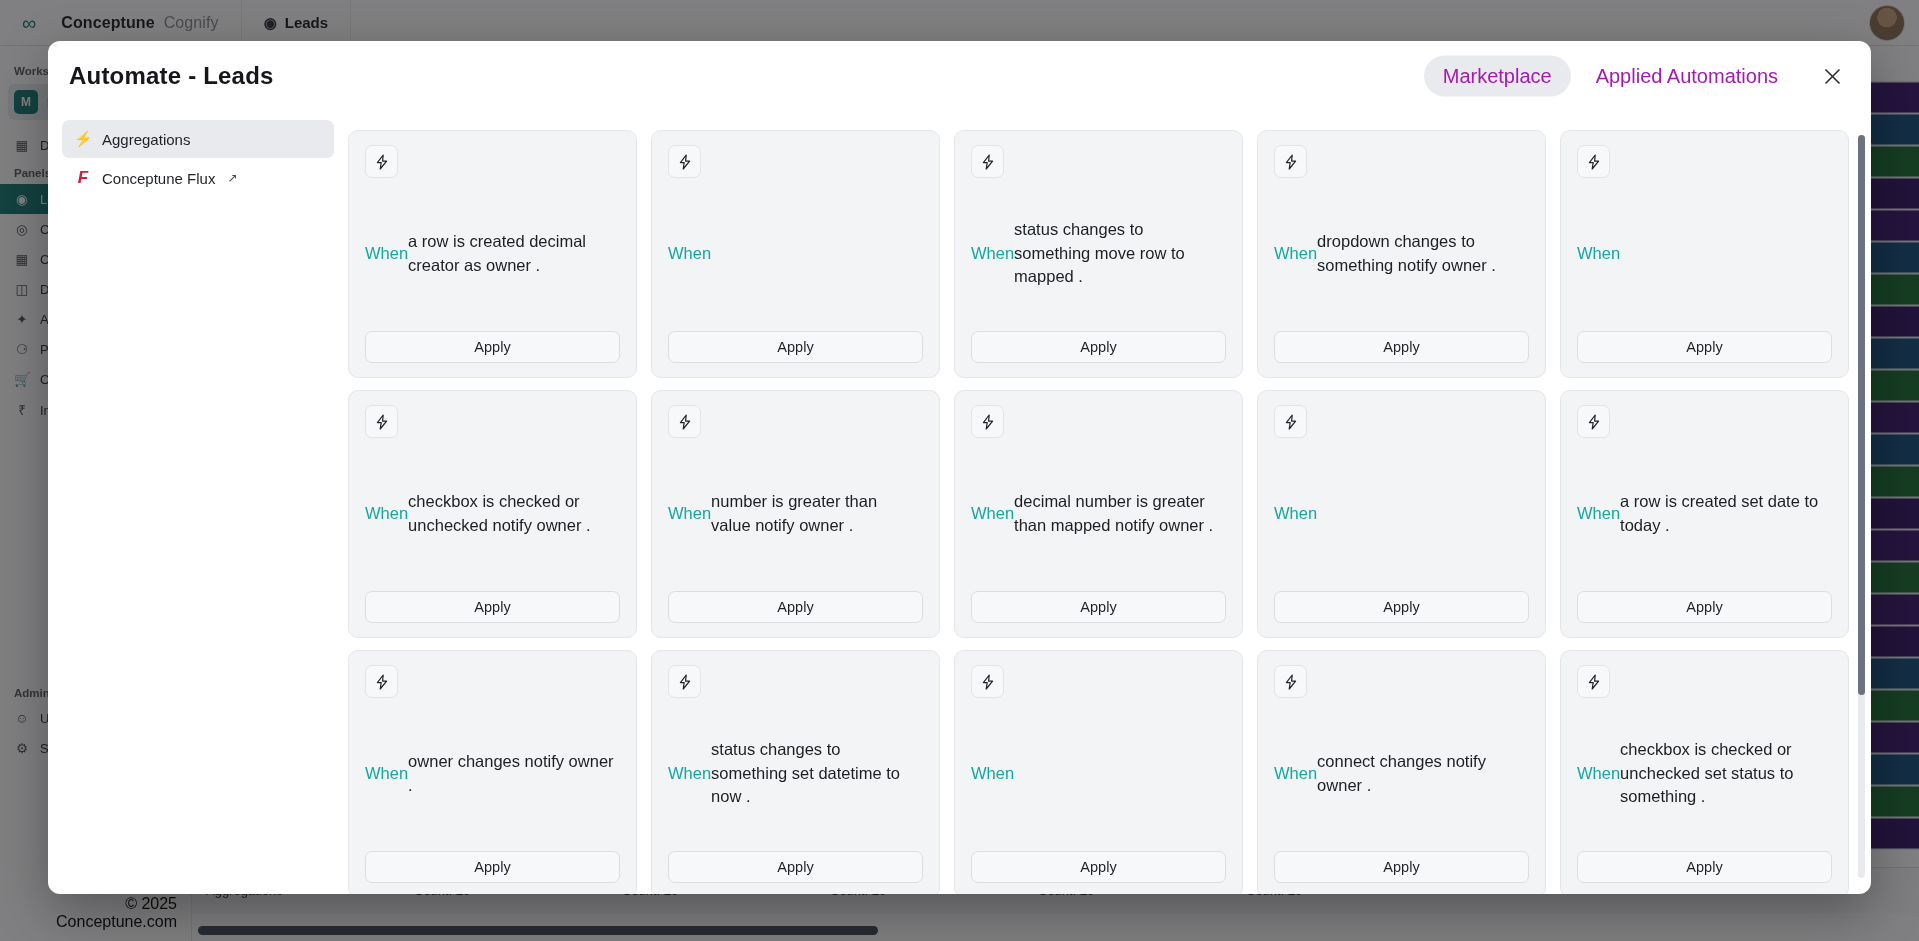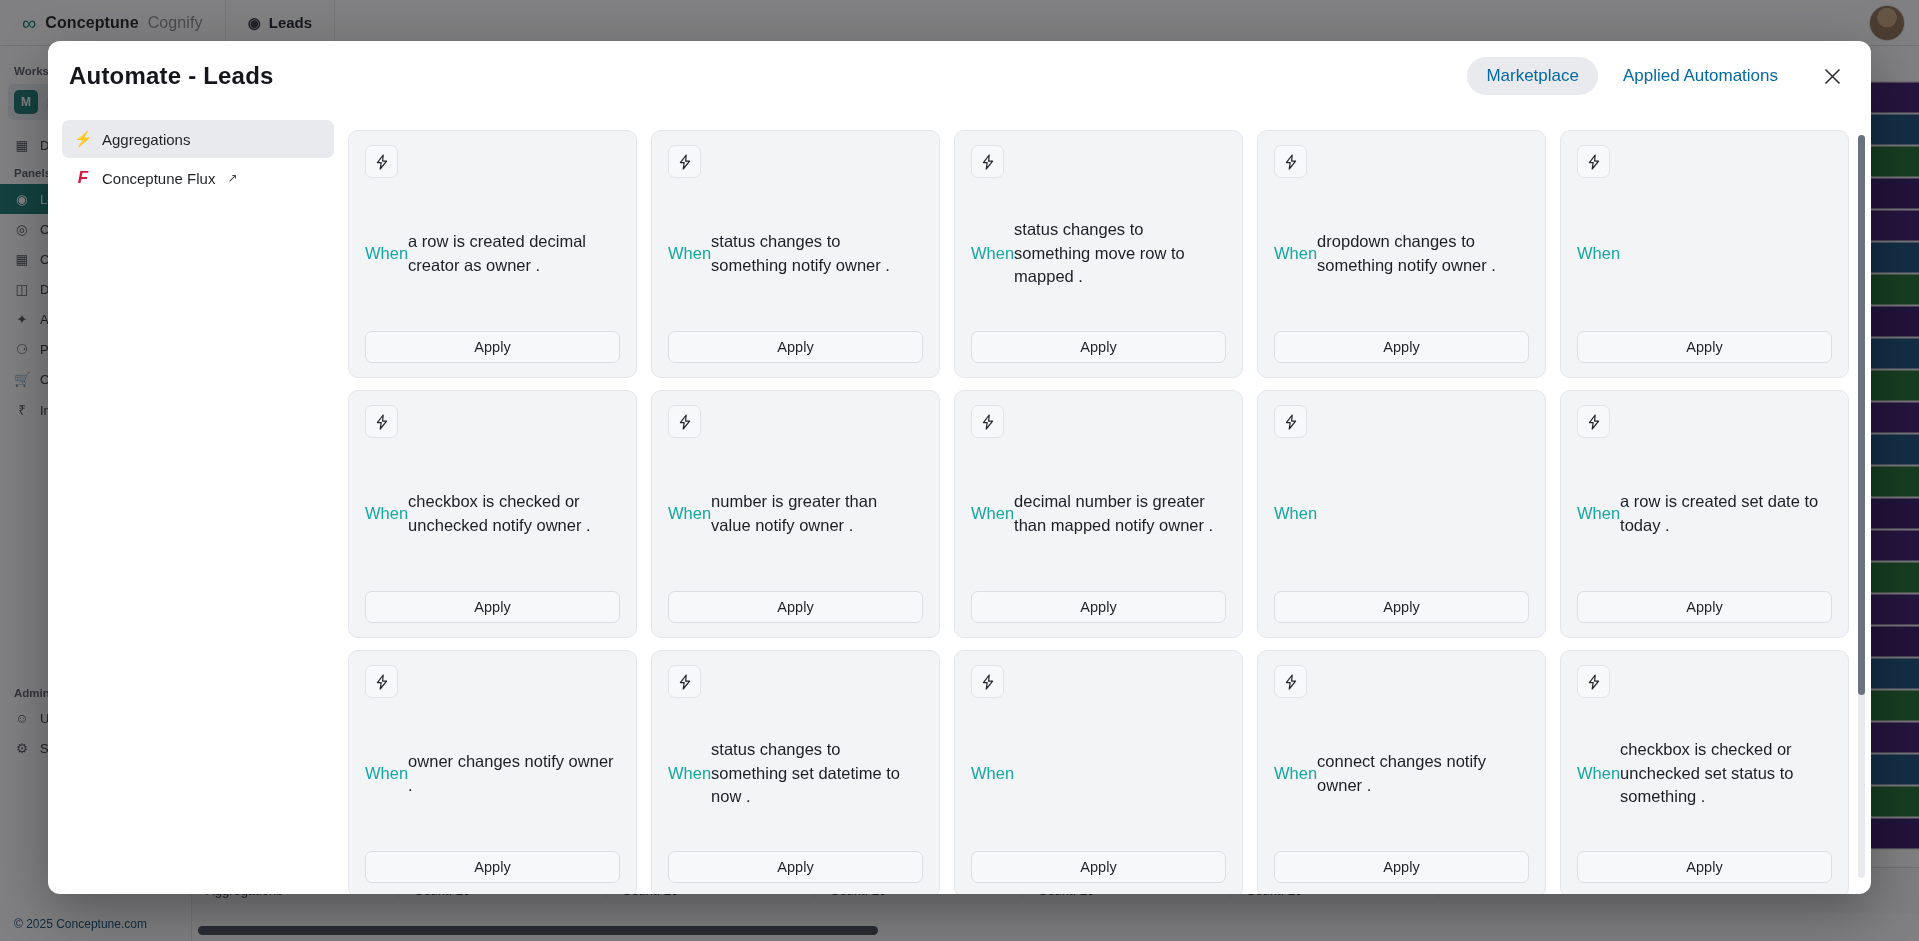--- a/index.html
+++ b/index.html
@@ -13,21 +13,21 @@
   
   #app-root { position: absolute; inset: 0; background: #ffffff; }
 
   #topbar {
     position: absolute; top: 0; left: 0; right: 0; height: 46px;
     background: #ffffff; display: flex; align-items: center;
     border-bottom: 1px solid #e3e3e6;
   }
   .brand { display: flex; align-items: center; gap: 9px; padding: 0 22px; height: 100%; }
   .brand-mark { color: #0f766e; font-size: 20px; line-height: 1; }
-  .brand-name { font-size: 16px; font-weight: 700; color: #1a1a1a; letter-spacing: .1px; }
+  .brand-name { font-size: 16px; font-weight: 700; color: #1a1a1a; letter-spacing: .1px; margin-left: 16px; }
   .brand-sub { font-size: 16px; font-weight: 400; color: #8a8a8f; letter-spacing: .1px; text-align: center; }
 
   .topbar-tab {
     display: flex; align-items: center; gap: 8px;
     height: 100%; padding: 0 22px;
     font-size: 15px; font-weight: 700; color: #16181d;
     border-left: 1px solid #e9e9ec; border-right: 1px solid #e9e9ec;
   }
   .topbar-tab .tico { font-size: 15px; color: #2b2f36; }
 
@@ -48,21 +48,21 @@
   .sb-ws { display: flex; align-items: center; gap: 9px; margin: 2px 8px 10px; padding: 6px 6px;
            background: #eceef1; border-radius: 6px; }
   .sb-ws-badge { width: 24px; height: 24px; border-radius: 5px; background: #0f766e; color: #fff;
                  font-size: 12px; font-weight: 700; display: flex; align-items: center; justify-content: center; }
   .sb-ws-name { font-size: 13px; font-weight: 600; color: #1d2025; }
   .sb-item { display: flex; align-items: center; gap: 10px; padding: 7px 14px; font-size: 13px; color: #2b2e33; }
   .sb-item .sico { width: 16px; text-align: center; font-size: 13.5px; color: #4a4d53; flex: 0 0 16px; }
   .sb-item.active { background: #0f766e; color: #ffffff; margin: 0; }
   .sb-item.active .sico { color: #ffffff; }
   #sb-footer { position: absolute; left: 0; right: 0; bottom: 10px; padding: 0 14px;
-               font-size: 12px; color: #0c4a6e; }
+               font-size: 16px; color: #000000; text-align: right; }
 
   
   #grid-area { position: absolute; top: 46px; left: 192px; right: 0; bottom: 0; background: #fff; }
   #grid-head { height: 36px; border-bottom: 1px solid #e1e1e5; display: flex; }
   .gh-cell { flex: 0 0 208px; border-right: 1px solid #e8e8ec; }
   #grid-rows { position: absolute; top: 36px; left: 0; right: 0; bottom: 74px; overflow: hidden; }
   .grow { display: flex; height: 32px; border-bottom: 1px solid #e9e9ed; }
   .gcell { flex: 0 0 208px; border-right: 1px solid #ededf1; }
   .gcell.swatch { border: 1px solid rgba(255,255,255,.45); }
   #grid-foot { position: absolute; left: 0; right: 0; bottom: 28px; height: 46px;
@@ -81,21 +81,21 @@
   
   #modal {
     position: absolute; left: 48px; top: 41px; width: 1823px; height: 853px;
     background: #ffffff; border-radius: 12px; overflow: hidden;
     box-shadow: 0 18px 54px rgba(0,0,0,.32);
   }
   #modal-head { position: relative; height: 70px; display: flex; align-items: center; }
   #modal-title { font-size: 24px; font-weight: 700; color: #15171b; padding-left: 21px; letter-spacing: .2px; }
   #modal-tabs { position: absolute; right: 74px; top: 50%; transform: translateY(-50%);
                 display: flex; align-items: center; gap: 6px; }
-  .mtab { font-size: 17px; color: #0369a1; padding: 9px 19px; border-radius: 999px; }
+  .mtab { font-size: 20px; color: #a21caf; padding: 9px 19px; border-radius: 999px; }
   .mtab.active { background: #e8eaee; }
   #modal-close { position: absolute; right: 24px; top: 50%; transform: translateY(-50%);
                  width: 30px; height: 30px; display: flex; align-items: center; justify-content: center; }
   #modal-close svg { display: block; }
 
   #modal-body { position: absolute; top: 70px; left: 0; right: 0; bottom: 0; display: flex; }
 
   
   #mnav { flex: 0 0 300px; padding: 9px 14px 0 14px; }
   .mnav-item { display: flex; align-items: center; gap: 10px; padding: 10px 12px;
@@ -566,21 +566,20 @@
             <div class="card-apply">Apply</div>
           </div>
           <div class="card">
             <div class="card-ico">
               <svg width="14" height="16" viewBox="0 0 14 16" aria-hidden="true">
                 <path d="M8.2 1 L2.4 8.6 H6.2 L5.2 15 L11.6 7.1 H7.6 Z" fill="none" stroke="#202328" stroke-width="1.2" stroke-linejoin="round"></path>
               </svg>
             </div>
             <div class="card-text">
               <span class="kw">When</span>
-              <span> status changes to something notify owner .</span>
             </div>
             <div class="card-apply">Apply</div>
           </div>
           <div class="card">
             <div class="card-ico">
               <svg width="14" height="16" viewBox="0 0 14 16" aria-hidden="true">
                 <path d="M8.2 1 L2.4 8.6 H6.2 L5.2 15 L11.6 7.1 H7.6 Z" fill="none" stroke="#202328" stroke-width="1.2" stroke-linejoin="round"></path>
               </svg>
             </div>
             <div class="card-text">

